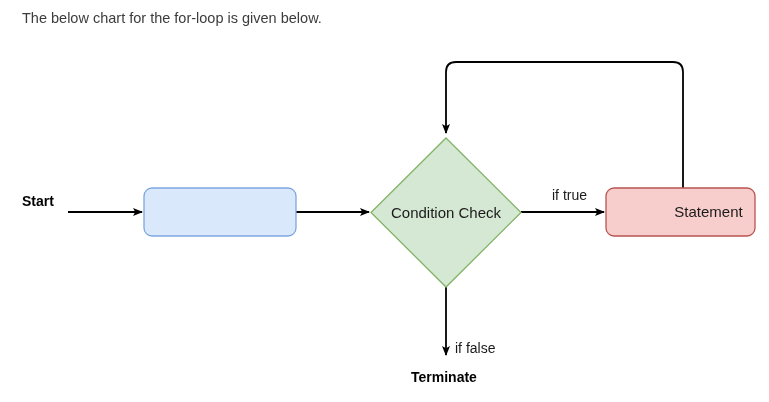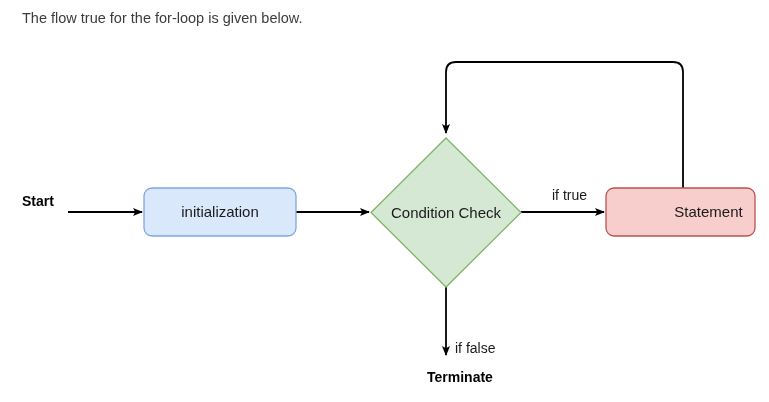--- a/index.html
+++ b/index.html
@@ -78,21 +78,20 @@
     color: #000000;
     white-space: nowrap;
   }
   #label-start {
     left: 22px;
     top: 193px;
   }
   #label-terminate {
     left: 411px;
     top: 369px;
-    margin-left: 16px;
   }
 
   .edge-label {
     position: absolute;
     font-size: 14px;
     color: #1a1a1a;
     white-space: nowrap;
   }
   #label-if-true {
     left: 552px;
@@ -100,21 +99,21 @@
   }
   #label-if-false {
     left: 455px;
     top: 304px;
     margin-top: 36px;
   }
 </style>
 </head>
 <body>
 
-<div id="caption">The flow true for the for-loop is given below.</div>
+<div id="caption">The below chart for the for-loop is given below.</div>
 
 <div id="flowchart">
 
   <svg id="flow-svg" viewBox="0 0 769 402">
     <defs>
       <marker id="arrowhead" markerWidth="10" markerHeight="8" refX="9" refY="4" orient="auto" markerUnits="userSpaceOnUse">
         <path d="M0,0 L10,4 L0,8 L2.2,4 Z" fill="#000000"></path>
       </marker>
     </defs>
 
@@ -128,21 +127,20 @@
 
     <path d="M683,188 L683,72 Q683,62 673,62 L456,62 Q446,62 446,72 L446,133" fill="none" stroke="#000000" stroke-width="1.8" marker-end="url(#arrowhead)"></path>
 
     <rect x="144" y="188" width="152" height="48" rx="8" ry="8" fill="#dae8fc" stroke="#7ea6e0" stroke-width="1.3"></rect>
 
     <polygon points="446,138 521,212.5 446,287 371,212.5" fill="#d5e8d4" stroke="#82b366" stroke-width="1.3"></polygon>
 
     <rect x="606" y="188" width="149" height="48" rx="8" ry="8" fill="#f8cecc" stroke="#b85450" stroke-width="1.3"></rect>
   </svg>
 
-  <div class="node-label" id="label-initialization">initialization</div>
 
   <div class="node-label" id="label-condition">Condition Check</div>
 
   <div class="node-label" id="label-statement">Statement</div>
 
   <div class="terminal-label" id="label-start">Start</div>
 
   <div class="terminal-label" id="label-terminate">Terminate</div>
 
   <div class="edge-label" id="label-if-true">if true</div>

